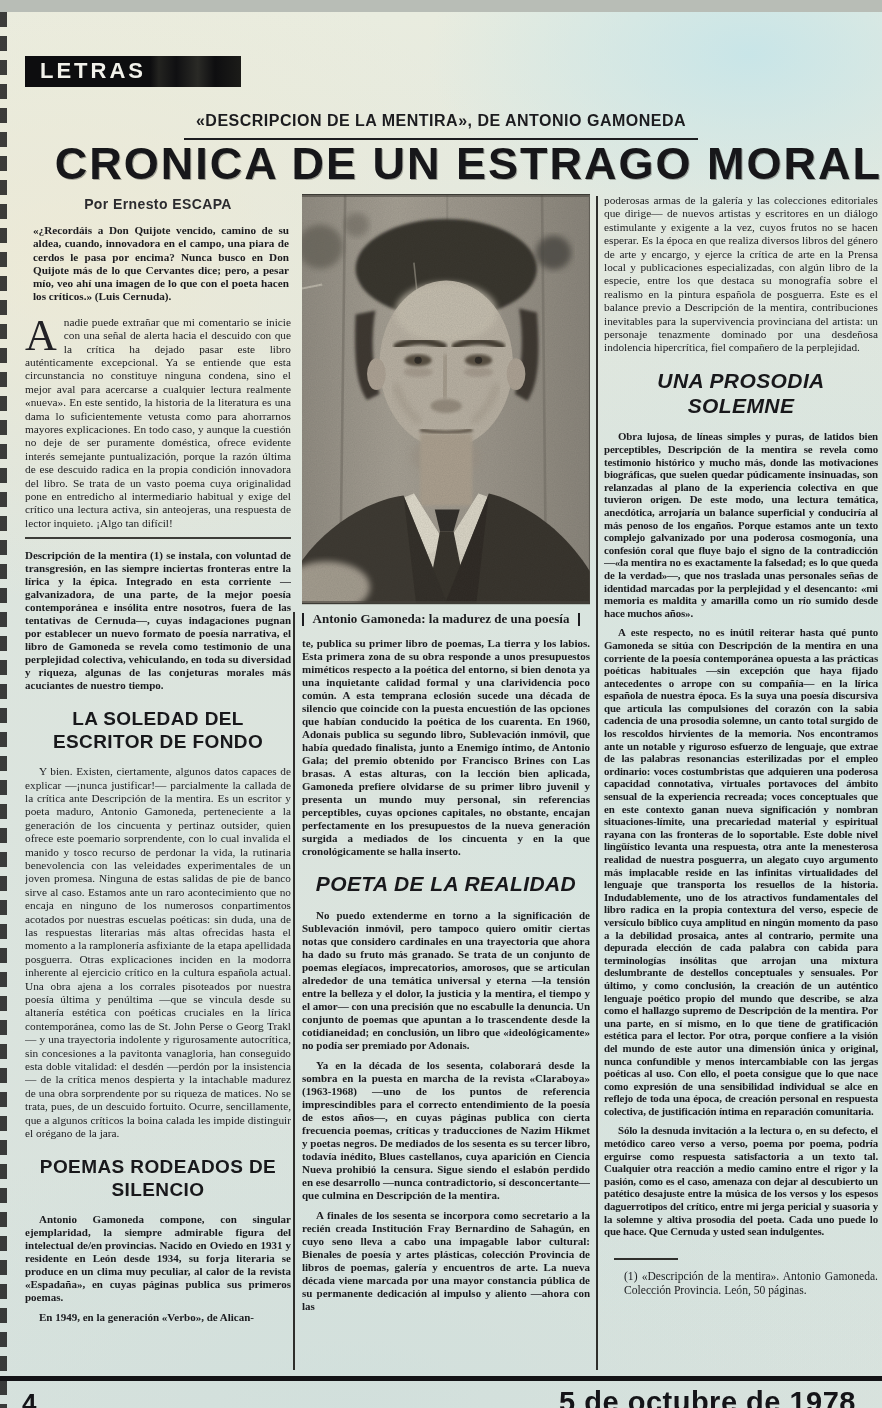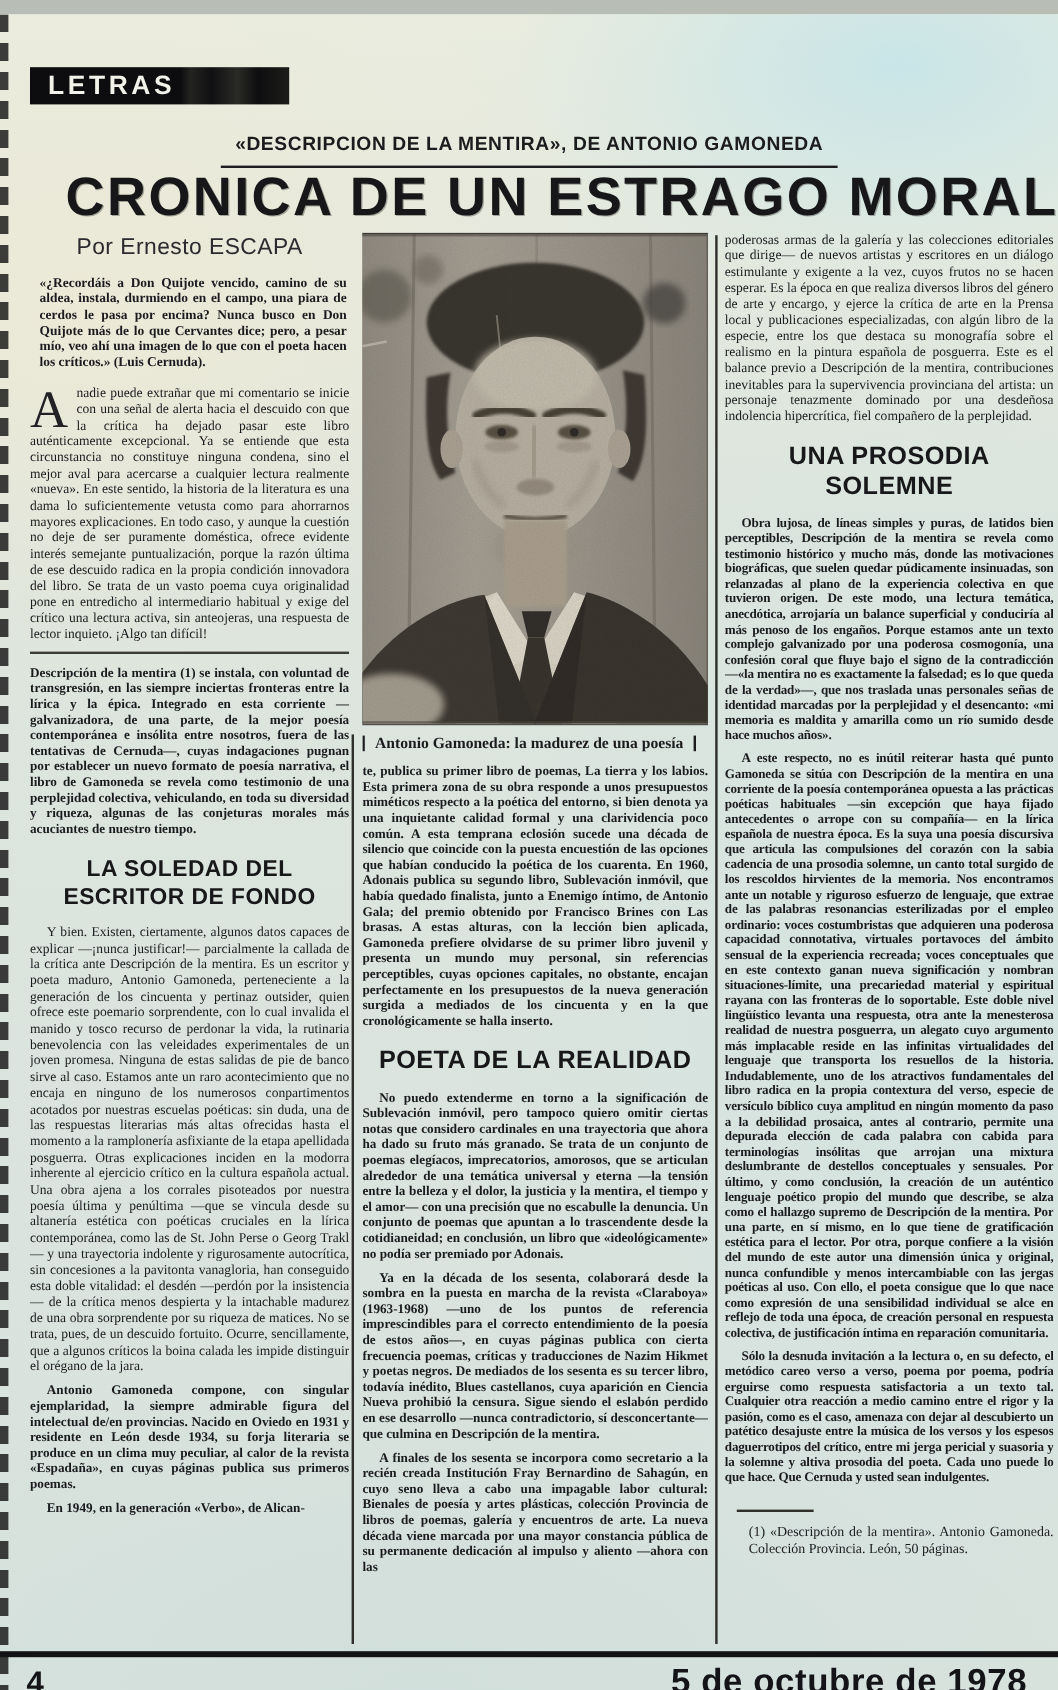--- a/index.html
+++ b/index.html
@@ -27,32 +27,32 @@
     font-family:"Liberation Sans",sans-serif;font-weight:bold;font-size:45px;letter-spacing:2px;
     color:#17171a;text-shadow:1px 1px 0 rgba(60,60,55,.4);}
   
   .col{position:absolute;top:182px;height:1178px;overflow:hidden;box-sizing:border-box;}
   .col-left{left:25px;width:266px;}
   .col-middle{left:302px;width:288px;}
   .col-right{left:604px;width:274px;}
   .vrule{position:absolute;width:2px;background:#2e2e2b;}
   .vrule-1{left:293px;top:600px;height:758px;}
   .vrule-2{left:596px;top:184px;height:1174px;}
-  .byline{font-family:"Liberation Sans",sans-serif;font-weight:normal;font-size:19px;
+  .byline{font-family:"Liberation Sans",sans-serif;font-weight:bold;font-size:14px;
     letter-spacing:.4px;color:#2b2b2f;text-align:center;margin:2px 0 12px;}
   .epigraph{font-weight:bold;font-size:11.2px;line-height:13.3px;text-align:justify;
     margin:0 2px 12px 8px;}
   .body-reg{font-size:11.3px;line-height:13.4px;text-align:justify;margin:0 0 7px;hyphens:auto;}
   .body-bold{font-weight:bold;font-size:11px;line-height:13px;text-align:justify;margin:0 0 7px;hyphens:auto;}
   .indent{text-indent:14px;}
   .dropcap{float:left;font-size:44px;line-height:34px;padding:3px 7px 0 0;color:#222226;}
   .thin-rule{height:2px;background:#3c3c38;margin:4px 0 10px;}
   .section-heading{font-family:"Liberation Sans",sans-serif;font-weight:bold;text-align:center;
     font-size:19px;line-height:1.18;letter-spacing:.4px;color:#18181b;margin:16px 6px 12px;}
-  .heading-wide{font-size:21px;margin:14px 0 12px;}
+  .heading-wide{font-size:21px;margin:14px 0 12px;font-style:italic;}
   
   .photo-fig{margin:0 0 0 -12px;width:302px;border:1px solid #3c3b35;box-shadow:0 0 0 1px rgba(90,90,80,.25);
     background:#9a958c;}
   .photo-fig svg{display:block;}
   .caption{display:flex;align-items:center;justify-content:center;gap:9px;
     font-weight:bold;font-size:13px;color:#1c1c1f;margin:7px 0 10px -12px;width:302px;}
   .caption .tick{display:inline-block;width:2px;height:13px;background:#1c1c1f;}
   
   .right-flow{height:1050px;overflow:hidden;}
   .right-flow .body-bold{font-size:10.9px;line-height:12.6px;letter-spacing:-.15px;}
@@ -81,26 +81,27 @@
   </div>
 
   <div class="kicker-row">
     <span class="kicker-inner">«DESCRIPCION DE LA MENTIRA», DE ANTONIO GAMONEDA</span>
   </div>
 
   <h1 class="headline">CRONICA DE UN ESTRAGO MORAL</h1>
 
   <div class="col col-left">
     <div class="byline">Por Ernesto ESCAPA</div>
-    <p class="epigraph">«¿Recordáis a Don Quijote vencido, camino de su aldea, instala, durmiendo en el campo, una piara de cerdos le pasa por encima? Nunca busco en Don Quijote más de lo que Cervantes dice; pero, a pesar mío, veo ahí una imagen de lo que con el poeta hacen los críticos.» (Luis Cernuda).</p>
+    <p class="epigraph">«¿Recordáis a Don Quijote vencido, camino de su aldea, cuando, innovadora en el campo, una piara de cerdos le pasa por encima? Nunca busco en Don Quijote más de lo que Cervantes dice; pero, a pesar mío, veo ahí una imagen de lo que con el poeta hacen los críticos.» (Luis Cernuda).</p>
     <p class="body-reg"><span class="dropcap">A</span><span>nadie puede extrañar que mi comentario se inicie con una señal de alerta hacia el descuido con que la crítica ha dejado pasar este libro auténticamente excepcional. Ya se entiende que esta circunstancia no constituye ninguna condena, sino el mejor aval para acercarse a cualquier lectura realmente «nueva». En este sentido, la historia de la literatura es una dama lo suficientemente vetusta como para ahorrarnos mayores explicaciones. En todo caso, y aunque la cuestión no deje de ser puramente doméstica, ofrece evidente interés semejante puntualización, porque la razón última de ese descuido radica en la propia condición innovadora del libro. Se trata de un vasto poema cuya originalidad pone en entredicho al intermediario habitual y exige del crítico una lectura activa, sin anteojeras, una respuesta de lector inquieto. ¡Algo tan difícil!</span></p>
     <div class="thin-rule"></div>
     <p class="body-bold">Descripción de la mentira (1) se instala, con voluntad de transgresión, en las siempre inciertas fronteras entre la lírica y la épica. Integrado en esta corriente —galvanizadora, de una parte, de la mejor poesía contemporánea e insólita entre nosotros, fuera de las tentativas de Cernuda—, cuyas indagaciones pugnan por establecer un nuevo formato de poesía narrativa, el libro de Gamoneda se revela como testimonio de una perplejidad colectiva, vehiculando, en toda su diversidad y riqueza, algunas de las conjeturas morales más acuciantes de nuestro tiempo.</p>
     <h2 class="section-heading">LA SOLEDAD DEL ESCRITOR DE FONDO</h2>
     <p class="body-reg indent">Y bien. Existen, ciertamente, algunos datos capaces de explicar —¡nunca justificar!— parcialmente la callada de la crítica ante Descripción de la mentira. Es un escritor y poeta maduro, Antonio Gamoneda, perteneciente a la generación de los cincuenta y pertinaz outsider, quien ofrece este poemario sorprendente, con lo cual invalida el manido y tosco recurso de perdonar la vida, la rutinaria benevolencia con las veleidades experimentales de un joven promesa. Ninguna de estas salidas de pie de banco sirve al caso. Estamos ante un raro acontecimiento que no encaja en ninguno de los numerosos conpartimentos acotados por nuestras escuelas poéticas: sin duda, una de las respuestas literarias más altas ofrecidas hasta el momento a la ramplonería asfixiante de la etapa apellidada posguerra. Otras explicaciones inciden en la modorra inherente al ejercicio crítico en la cultura española actual. Una obra ajena a los corrales pisoteados por nuestra poesía última y penúltima —que se vincula desde su altanería estética con poéticas cruciales en la lírica contemporánea, como las de St. John Perse o Georg Trakl— y una trayectoria indolente y rigurosamente autocrítica, sin concesiones a la pavitonta vanagloria, han conseguido esta doble vitalidad: el desdén —perdón por la insistencia— de la crítica menos despierta y la intachable madurez de una obra sorprendente por su riqueza de matices. No se trata, pues, de un descuido fortuito. Ocurre, sencillamente, que a algunos críticos la boina calada les impide distinguir el orégano de la jara.</p>
+    <h2 class="section-heading">POEMAS RODEADOS DE SILENCIO</h2>
     <p class="body-bold indent">Antonio Gamoneda compone, con singular ejemplaridad, la siempre admirable figura del intelectual de/en provincias. Nacido en Oviedo en 1931 y residente en León desde 1934, su forja literaria se produce en un clima muy peculiar, al calor de la revista «Espadaña», en cuyas páginas publica sus primeros poemas.</p>
     <p class="body-bold indent">En 1949, en la generación «Verbo», de Alican-</p>
   </div>
 
   <div class="col col-middle">
     <figure class="photo-fig">
       <svg viewBox="0 0 288 410" width="300" height="408" preserveAspectRatio="none" role="img">
         <defs>
           <linearGradient id="pbg" x1="0" y1="0" x2="1" y2="0">
             <stop offset="0" stop-color="#8e897f"></stop>

